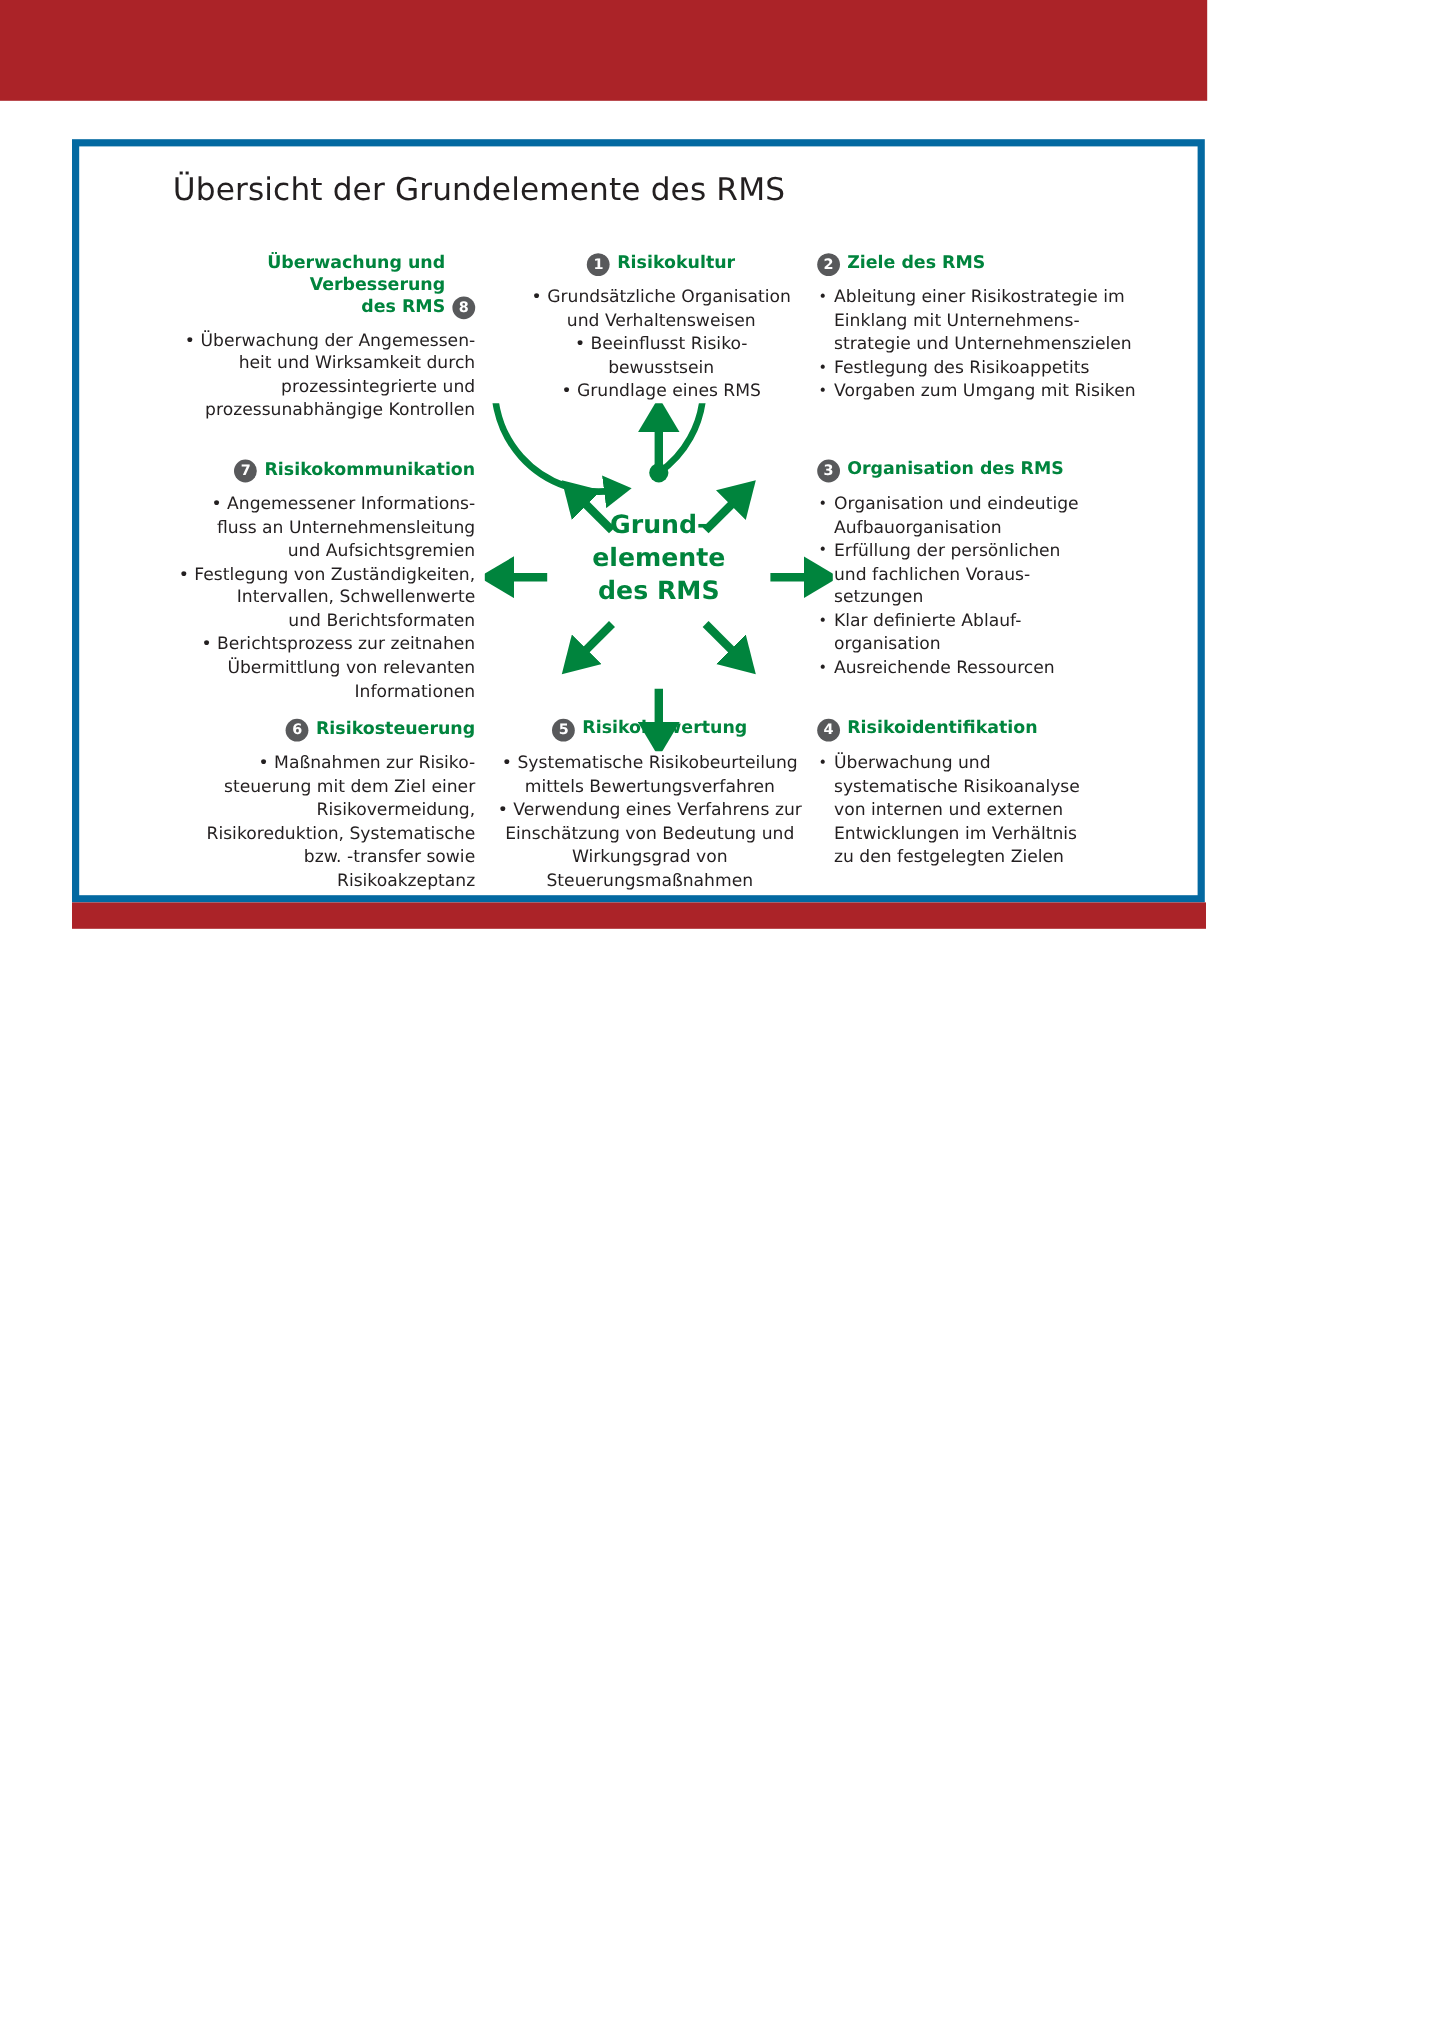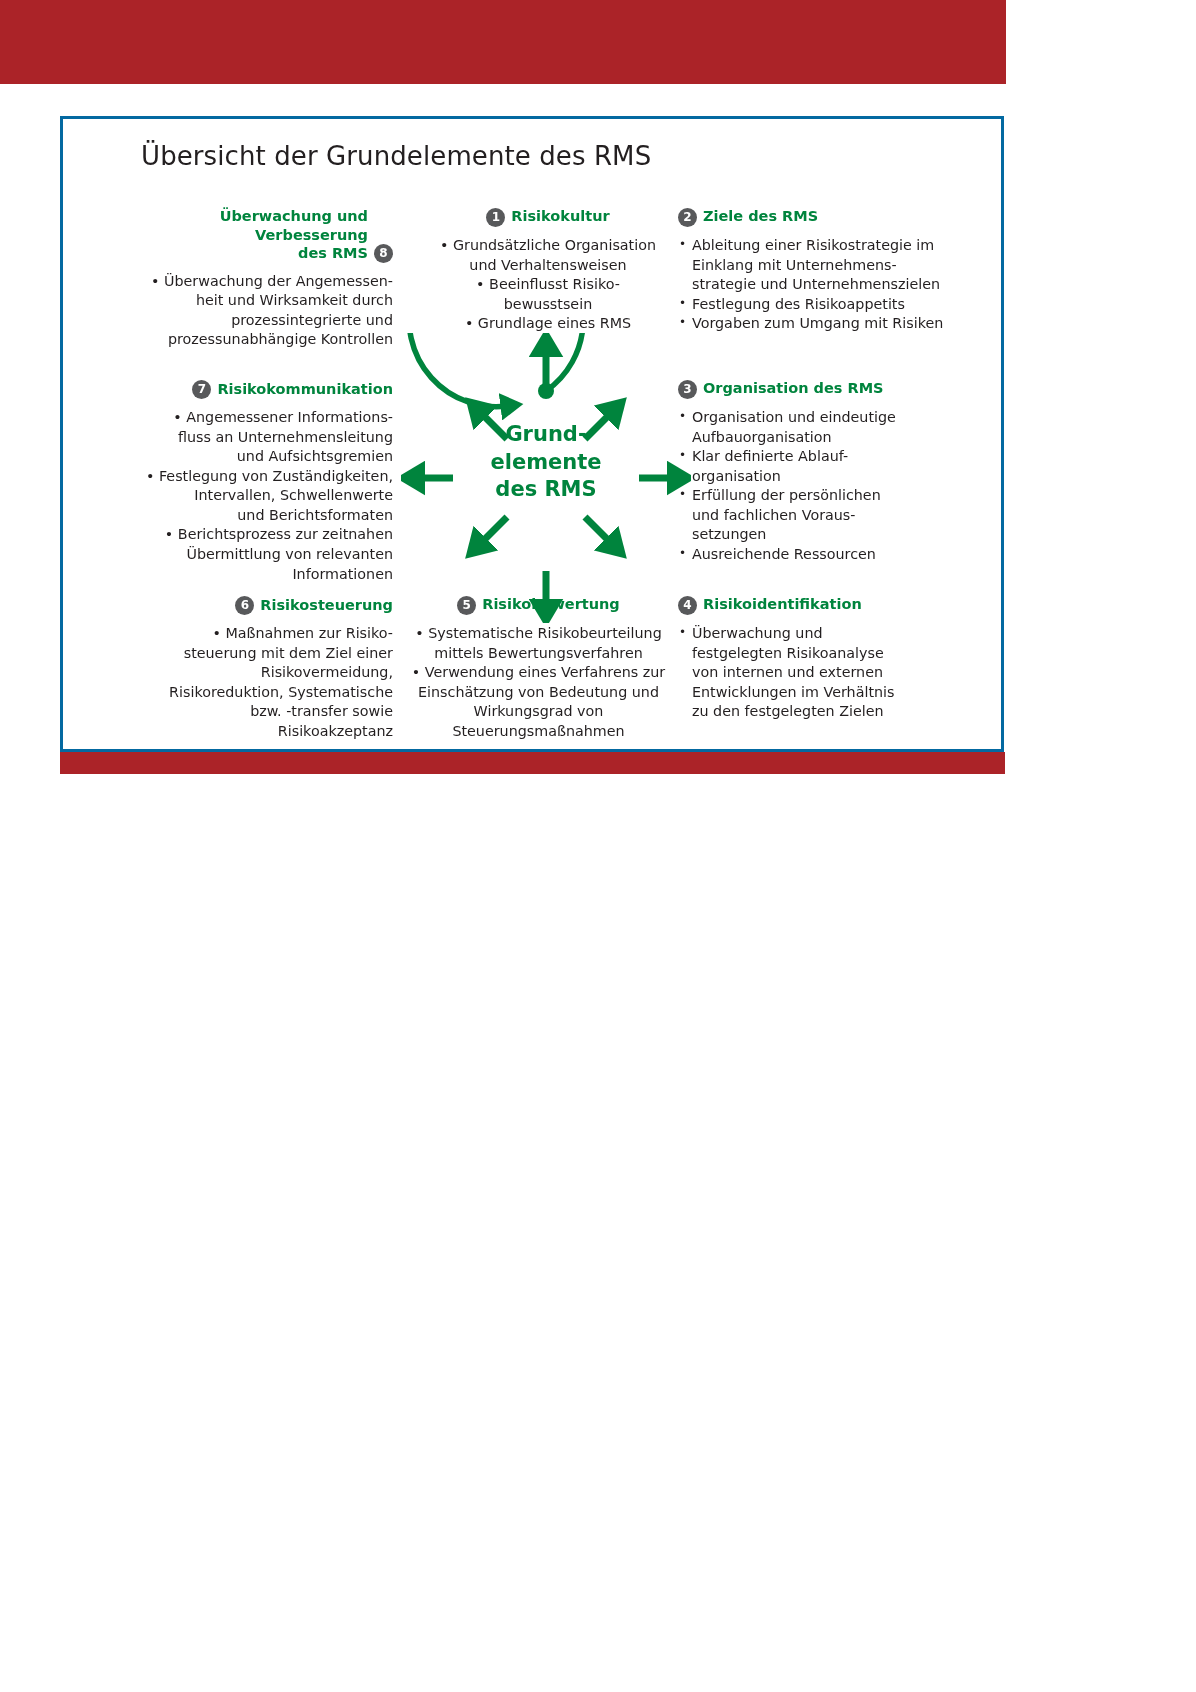--- a/index.html
+++ b/index.html
@@ -25,21 +25,21 @@
     background: #ab2328;
   }
 
   
   .panel {
     position: absolute;
     left: 60px;
     top: 116px;
     width: 944px;
     height: 636px;
-    border: 3px solid #0369a1;
+    border: 6px solid #0369a1;
     background: #ffffff;
     box-sizing: border-box;
   }
 
   
   .bottom-band {
     position: absolute;
     left: 60px;
     top: 752px;
     width: 945px;
@@ -220,27 +220,27 @@
     <div class="blk-head align-left">
       <div class="badge">3</div>
       <div class="blk-title t-left">Organisation des RMS</div>
     </div>
     <ul class="bullets bl">
       <li>
         <span style="display: block;">Organisation und eindeutige</span>
         <span style="display: block;">Aufbauorganisation</span>
       </li>
       <li>
-        <span style="display: block;">Klar definierte Ablauf-</span>
-        <span style="display: block;">organisation</span>
-      </li>
-      <li>
         <span style="display: block;">Erfüllung der persönlichen</span>
         <span style="display: block;">und fachlichen Voraus-</span>
         <span style="display: block;">setzungen</span>
+      </li>
+      <li>
+        <span style="display: block;">Klar definierte Ablauf-</span>
+        <span style="display: block;">organisation</span>
       </li>
       <li>Ausreichende Ressourcen</li>
     </ul>
   </div>
 
   <div class="block" style="left:70px; top:476px; width:260px;">
     <div class="blk-head align-right">
       <div class="badge">6</div>
       <div class="blk-title t-right">Risikosteuerung</div>
     </div>
@@ -270,21 +270,21 @@
   </div>
 
   <div class="block" style="left:615px; top:476px; width:290px;">
     <div class="blk-head align-left">
       <div class="badge">4</div>
       <div class="blk-title t-left">Risikoidentifikation</div>
     </div>
     <ul class="bullets bl">
       <li>
         <span style="display: block;">Überwachung und</span>
-        <span style="display: block;">festgelegten Risikoanalyse</span>
+        <span style="display: block;">systematische Risikoanalyse</span>
         <span style="display: block;">von internen und externen</span>
         <span style="display: block;">Entwicklungen im Verhältnis</span>
         <span style="display: block;">zu den festgelegten Zielen</span>
       </li>
     </ul>
   </div>
 
   <div class="center-wrap" style="left:338px; top:214px;">
     <svg width="290" height="290" viewBox="0 0 290 290">
       <defs>

